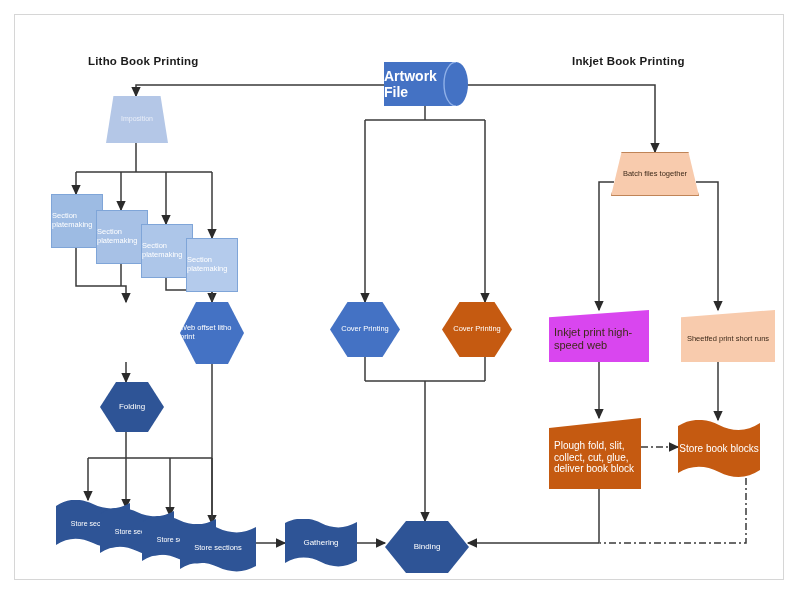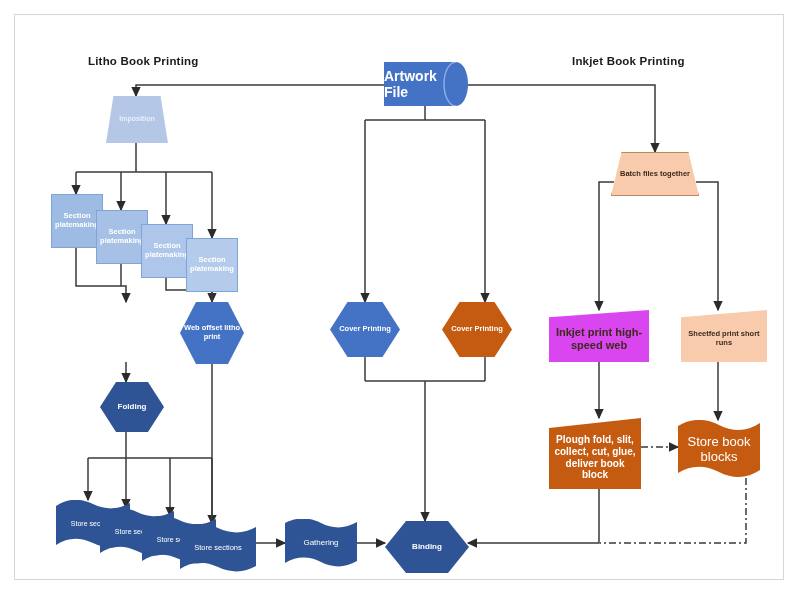--- a/index.html
+++ b/index.html
@@ -10,21 +10,21 @@
     background:#ffffff;
     overflow:hidden;
   }
   #frame{
     position:absolute;left:14px;top:14px;
     width:770px;height:566px;
     border:1px solid #d6d6d6;
     box-sizing:border-box;
   }
   svg#wires{position:absolute;left:0;top:0;width:800px;height:597px;}
-  .node{position:absolute;box-sizing:border-box;display:flex;align-items:center;justify-content:center;text-align:center;color:#ffffff;line-height:1.18;font-weight:bold;}
+  .node{position:absolute;box-sizing:border-box;display:flex;align-items:center;justify-content:center;text-align:left;color:#ffffff;line-height:1.18;}
   .lane-title{position:absolute;color:#1b1b1b;font-weight:bold;font-size:11.5px;letter-spacing:.2px;white-space:nowrap;}
   
   .hex{clip-path:polygon(25% 0%,75% 0%,100% 50%,75% 100%,25% 100%,0% 50%);}
   .trap{clip-path:polygon(12% 0%,88% 0%,100% 100%,0% 100%);}
   .slantbox{clip-path:polygon(0% 14%,100% 0%,100% 100%,0% 100%);}
   .docshape{position:absolute;overflow:visible;}
   .docshape svg{display:block;}
   .doclabel{position:absolute;inset:0;display:flex;align-items:center;justify-content:center;text-align:center;color:#fff;line-height:1.18;pointer-events:none;}
   .cyl{position:absolute;}
   .cyl svg{display:block;}
@@ -156,24 +156,24 @@
         <path d="M0,4 C12,-2 24,-2 36,4 C48,10 60,10 72,3 L72,42 C60,49 48,49 36,43 C24,37 12,37 0,44 Z" fill="#2e5496"></path>
       </svg>
     <div class="doclabel" style="font-size:8px;">Gathering</div>
   </div>
 
   <div class="node hex" style="left:385px;top:521px;width:84px;height:52px;background:#2e5496;font-size:8px;">Binding</div>
 
   <div class="node trap" style="left:611px;top:152px;width:88px;height:44px;background:#f8cbad;border:1px solid #c08457;color:#3d2a1a;font-size:7.5px;">Batch files together</div>
 
   <div class="node slantbox" style="left:549px;top:310px;width:100px;height:52px;background:#d946ef;color:#3d2a1a;font-size:11px;padding:6px 5px 0 5px;">Inkjet print high-speed web</div>
-  <div class="node slantbox" style="left:681px;top:310px;width:86px;height:52px;background:#f8cbad;color:#3d2a1a;font-size:7.5px;padding:6px 5px 0 5px;">Sheetfed print short runs</div>
+  <div class="node slantbox" style="left:681px;top:310px;width:94px;height:52px;background:#f8cbad;color:#3d2a1a;font-size:7.5px;padding:6px 5px 0 5px;">Sheetfed print short runs</div>
 
   <div class="node slantbox" style="left:549px;top:418px;width:92px;height:71px;background:#c55a11;font-size:10px;padding:8px 5px 0 5px;">Plough fold, slit, collect, cut, glue, deliver book block</div>
 
   <div class="docshape" style="left:678px;top:420px;width:82px;height:58px;">
     <svg width="82" height="58" viewBox="0 0 82 58">
         <path d="M0,6 C13,-2 27,-2 41,5 C55,12 69,12 82,3 L82,50 C69,59 55,59 41,52 C27,45 13,45 0,53 Z" fill="#c55a11"></path>
       </svg>
-    <div class="doclabel" style="font-size:13px;">Store book blocks</div>
+    <div class="doclabel" style="font-size:10px;">Store book blocks</div>
   </div>
 
 </div>
 
 </body></html>

